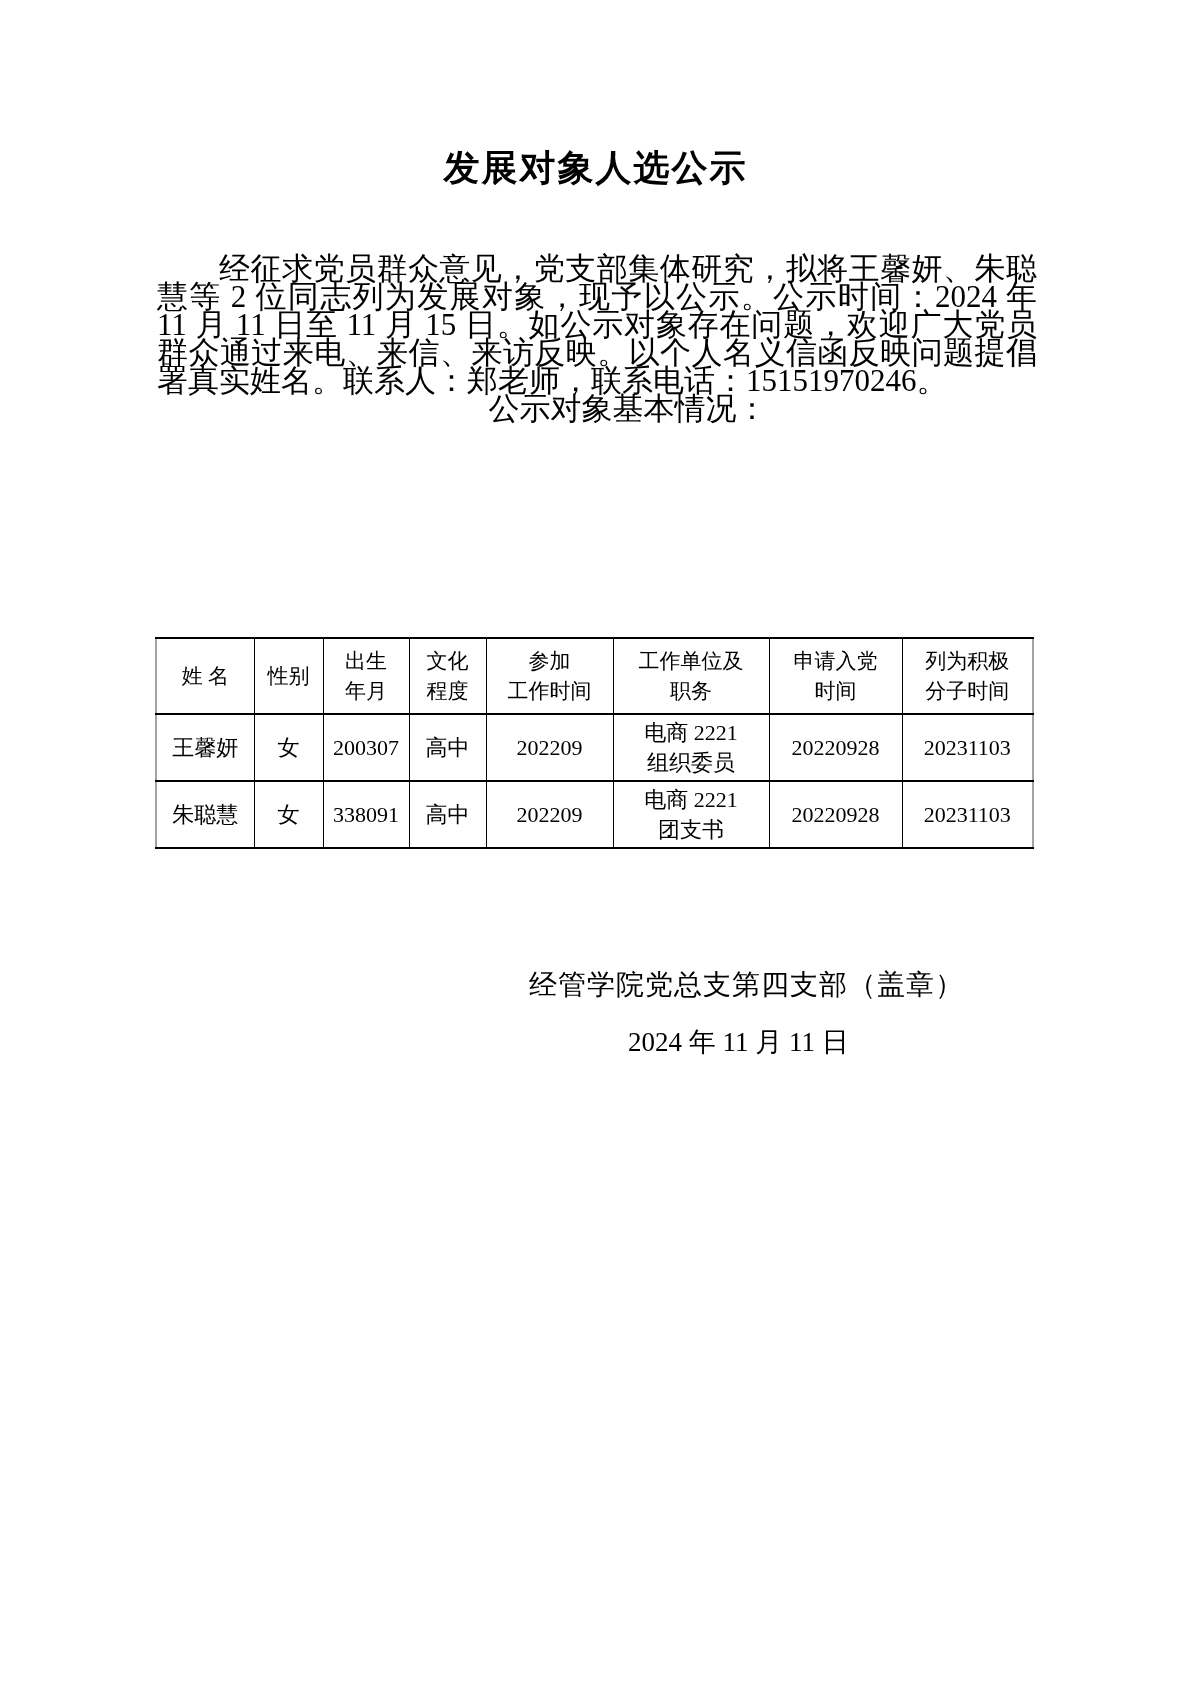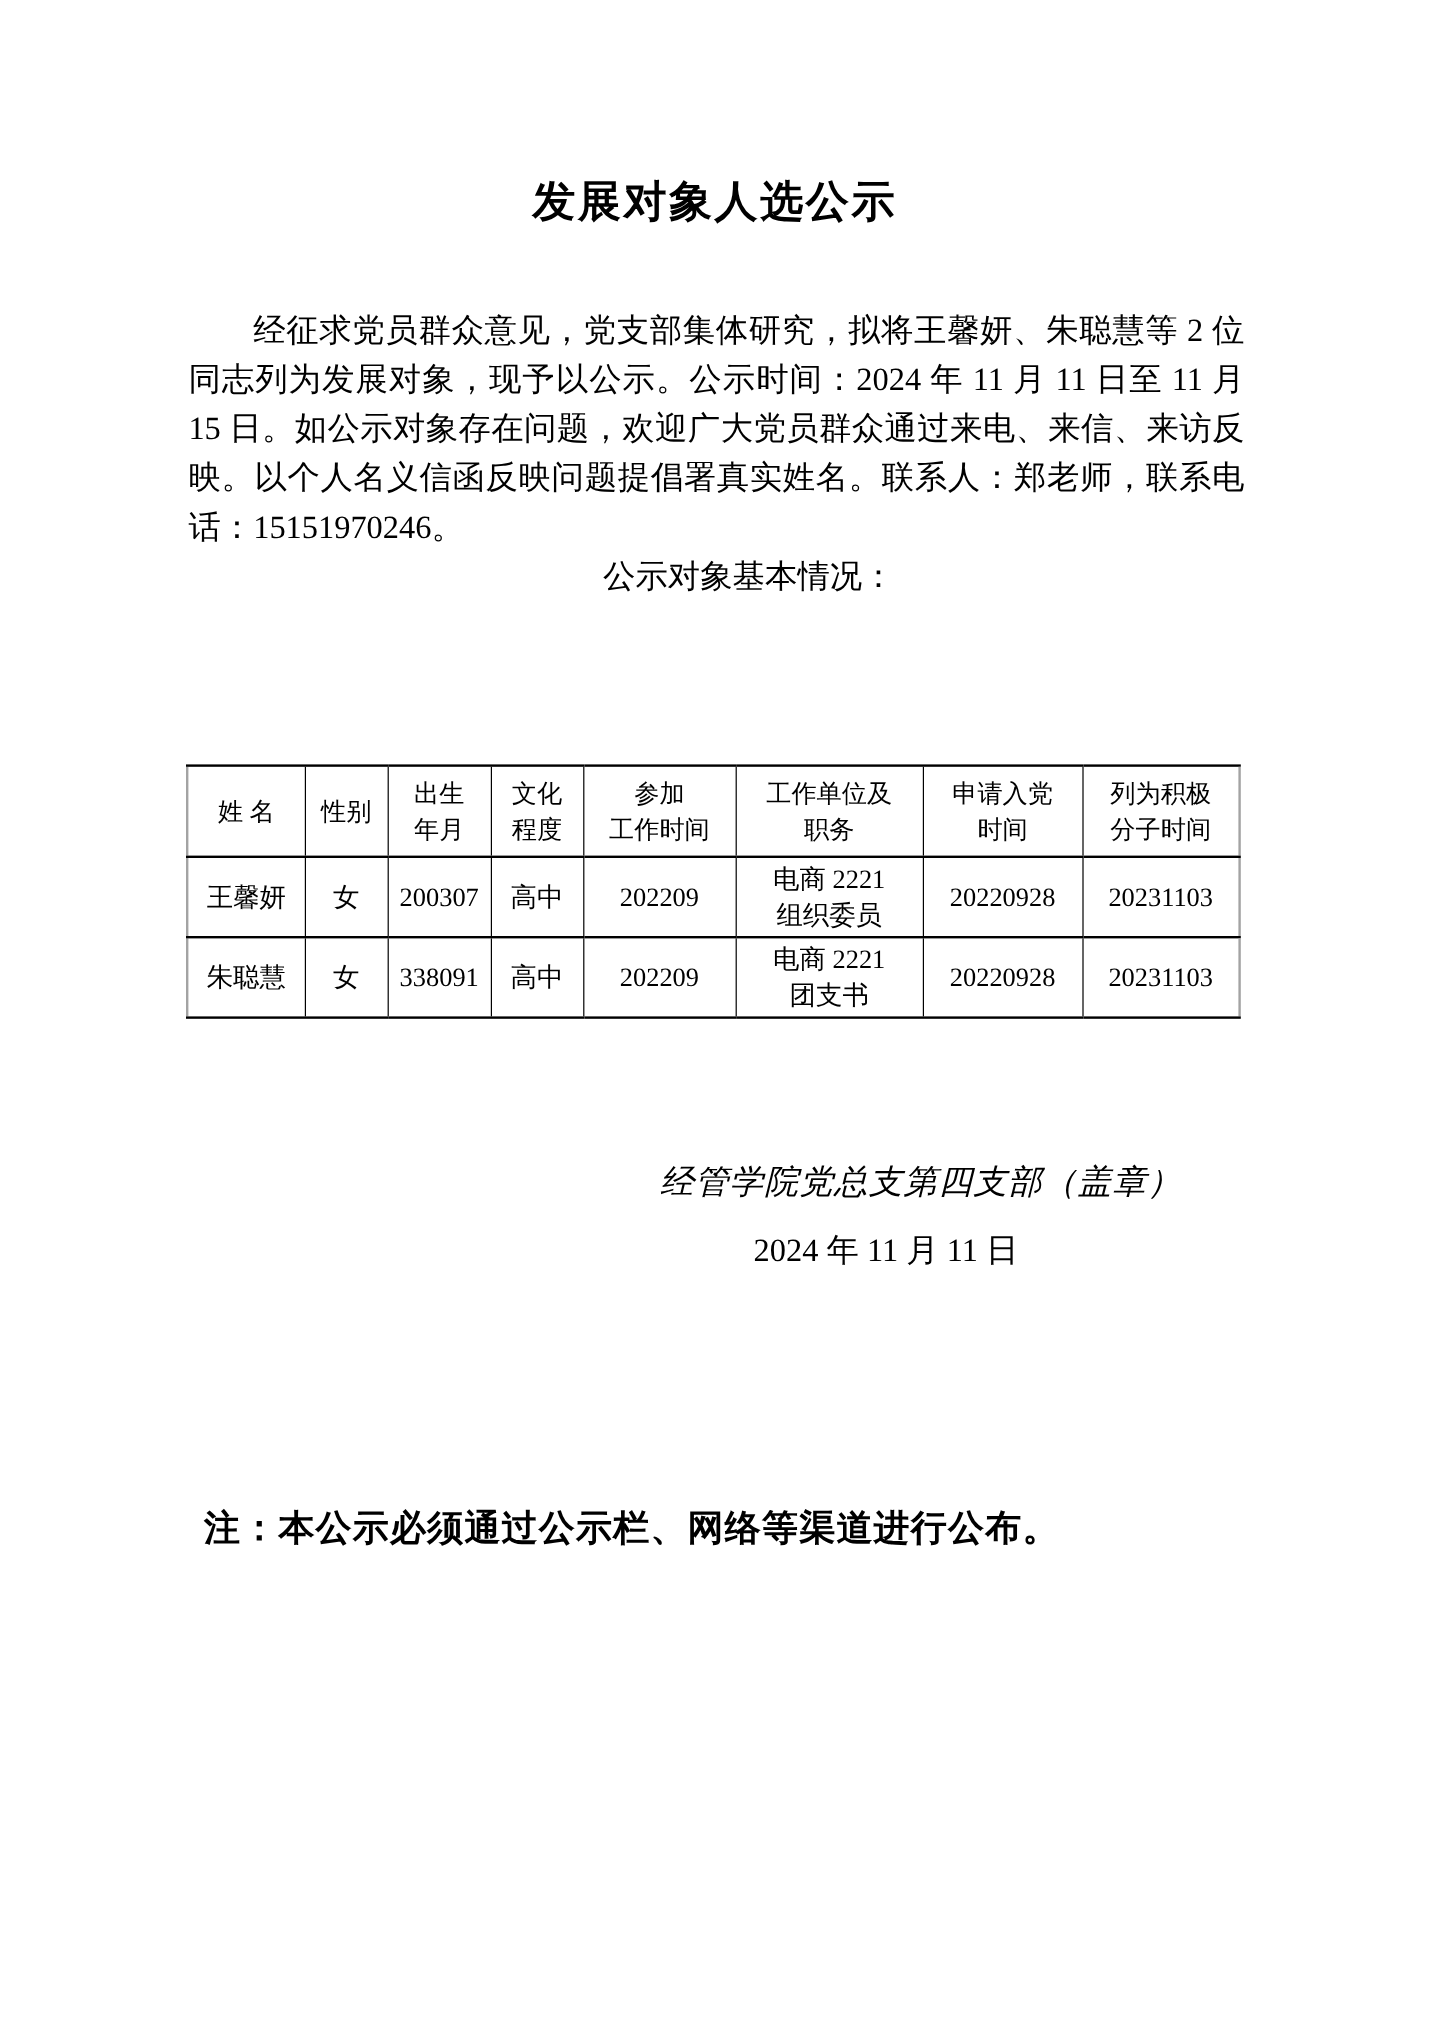--- a/index.html
+++ b/index.html
@@ -23,22 +23,22 @@
     font-family: "Liberation Sans", "DejaVu Sans", sans-serif;
     font-weight: bold;
     font-size: 36px;
     letter-spacing: 2px;
   }
   .content {
     position: absolute;
     top: 255px;
     left: 157px;
     width: 880px;
-    font-size: 27px;
-    line-height: 41px;
+    font-size: 31px;
+    line-height: 28px;
     text-align: justify;
   }
   .para { text-indent: 2em; }
   .intro { text-align: center; }
   .info-table {
     position: absolute;
     top: 637px;
     left: 155px;
     width: 877px;
     border-collapse: collapse;
@@ -55,24 +55,23 @@
     font-size: 22px;
     line-height: 30px;
     white-space: pre-line;
     padding: 2px;
   }
   .info-table .header-row th { height: 76px; font-size: 21px; }
   .info-table .data-row td { height: 67px; }
   .signature {
     position: absolute;
     top: 966px;
-    left: 550px;
+    left: 529px;
     font-size: 28px;
     letter-spacing: 1px;
-    font-style: italic;
   }
   .date {
     position: absolute;
     top: 1024px;
     left: 628px;
     font-size: 27px;
   }
   .note {
     position: absolute;
     top: 1253px;
@@ -142,15 +141,14 @@
         <td>电商 2221
 团支书</td>
         <td>20220928</td>
         <td>20231103</td>
       </tr>
     </tbody>
   </table>
 
   <div class="signature">经管学院党总支第四支部（盖章）</div>
   <div class="date">2024 年 11 月 11 日</div>
-  <div class="note">注：本公示必须通过公示栏、网络等渠道进行公布。</div>
 
 </div>
 
 </body></html>

